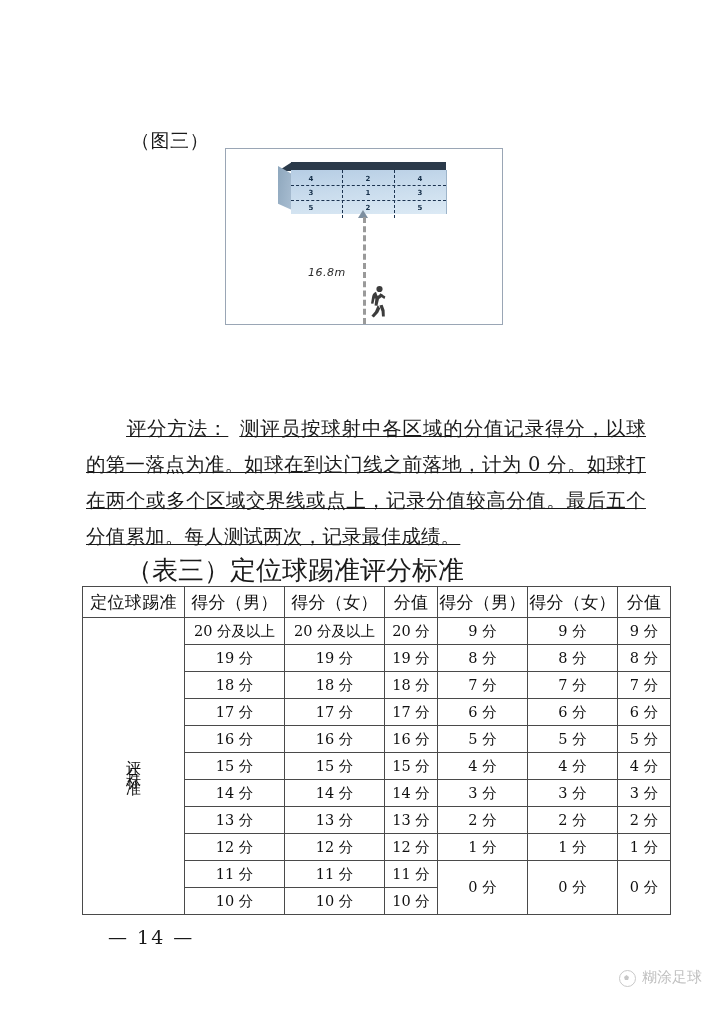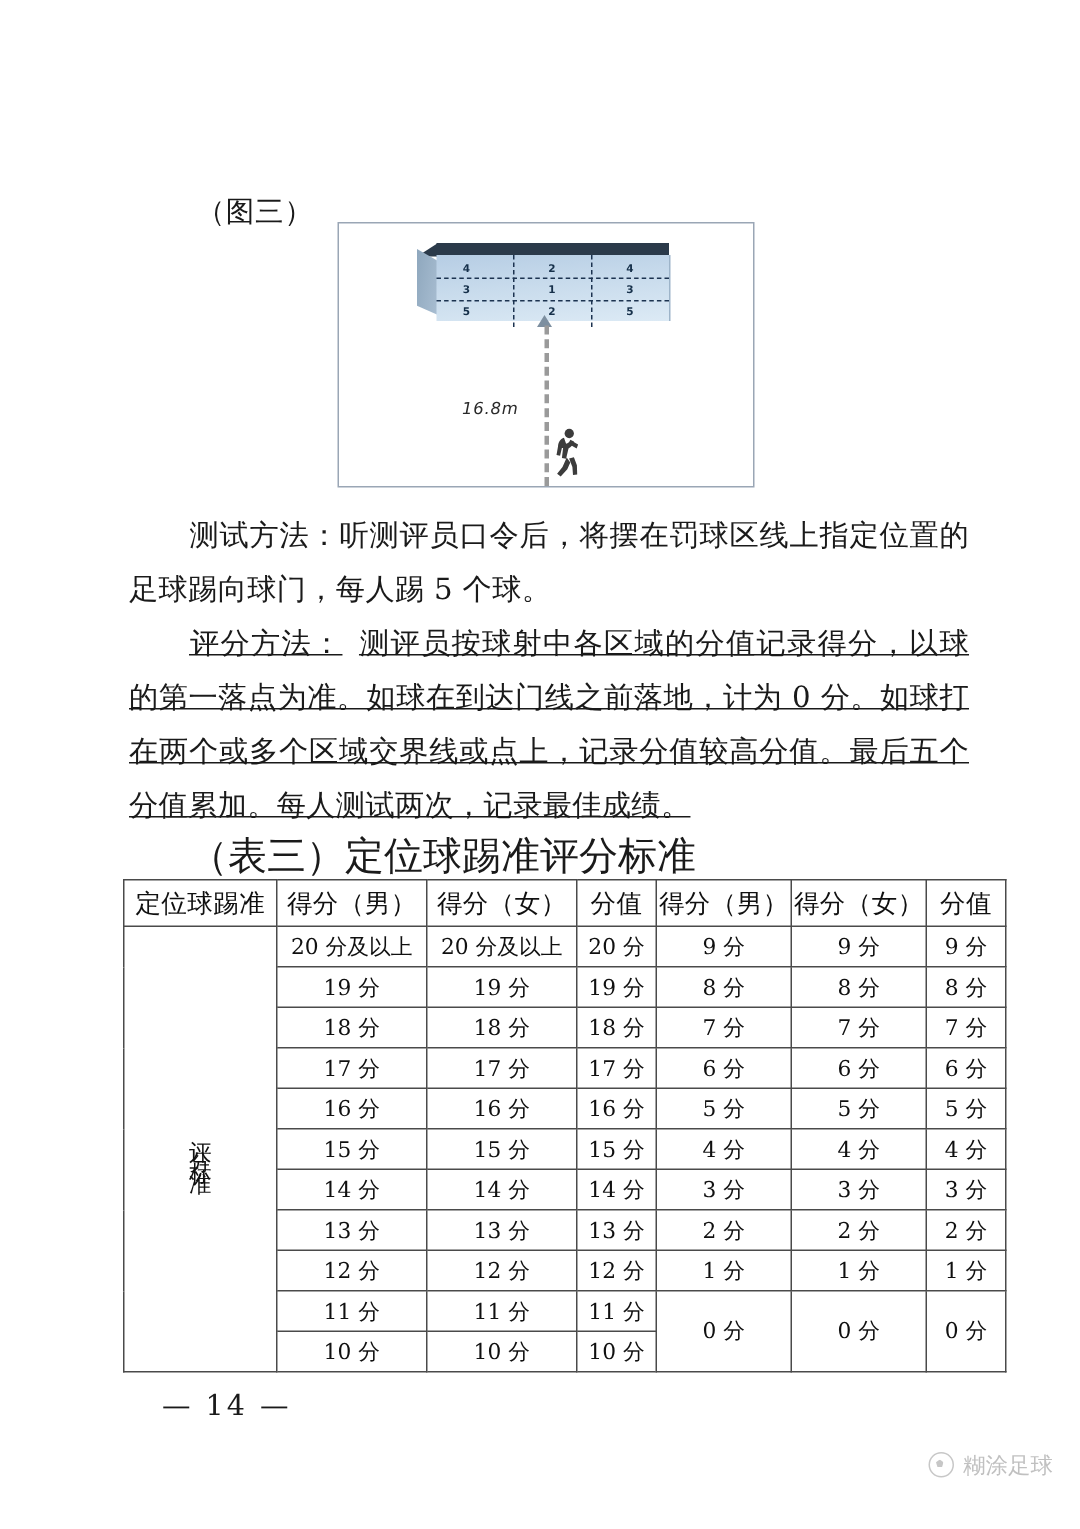--- a/index.html
+++ b/index.html
@@ -227,21 +227,21 @@
     letter-spacing: 2px;
     white-space: nowrap;
   }
 
   
   .watermark {
     position: absolute;
     right: 18px;
     bottom: 14px;
     display: flex;
-    align-items: flex-start;
+    align-items: flex-end;
     gap: 6px;
     opacity: 0.55;
     color: #8d8d8d;
     font-size: 15px;
     font-family: "DejaVu Sans", "Liberation Sans", sans-serif;
     white-space: nowrap;
   }
   .wm-ball {
     width: 15px;
     height: 15px;
@@ -300,23 +300,20 @@
       <g fill="#3c3c3c">
         <circle cx="12.5" cy="4" r="3.1"></circle>
         <path d="M9 6.8 C6.4 7.6 5.2 10 5.0 12.6 L4.0 18.4 L6.4 18.8 L7.6 13.6 L8.4 13.6 L7.6 20.4 L10.4 20.8 L12.0 14.0 C13.6 13.2 15.2 11.6 15.6 9.4 L13.2 8.2 C12.8 9.6 11.6 10.6 10.4 10.8 Z"></path>
         <path d="M10.8 20.0 L8.0 26.4 L4.4 30.8 L6.8 32.6 L11.2 27.8 L13.2 23.4 Z"></path>
         <path d="M12.4 20.6 L14.6 26.4 L15.0 31.6 L17.8 31.4 L17.6 25.2 L15.6 19.8 Z"></path>
         <path d="M14.4 9.0 L18.4 11.4 L17.4 14.0 L13.4 11.6 Z"></path>
       </g>
     </svg>
   </div>
 
-  <div class="para" id="para-test">
-    <span class="indent"></span><span>测试方法：</span><span>听测评员口令后，将摆在罚球区线上指定位置的足球踢向球门，每人踢 5 个球。</span>
-  </div>
 
   <div class="para" id="para-score">
     <span class="indent"></span><span>评分方法：</span><span class="gapsp"></span><span>测评员按球射中各区域的分值记录得分，以球的第一落点为准。如球在到达门线之前落地，计为 0 分。如球打在两个或多个区域交界线或点上，记录分值较高分值。最后五个分值累加。每人测试两次，记录最佳成绩。</span>
   </div>
 
   <div class="tbl-caption">（表三）定位球踢准评分标准</div>
 
   <div class="tbl-wrap">
     <table class="score-tbl">
       <colgroup>

